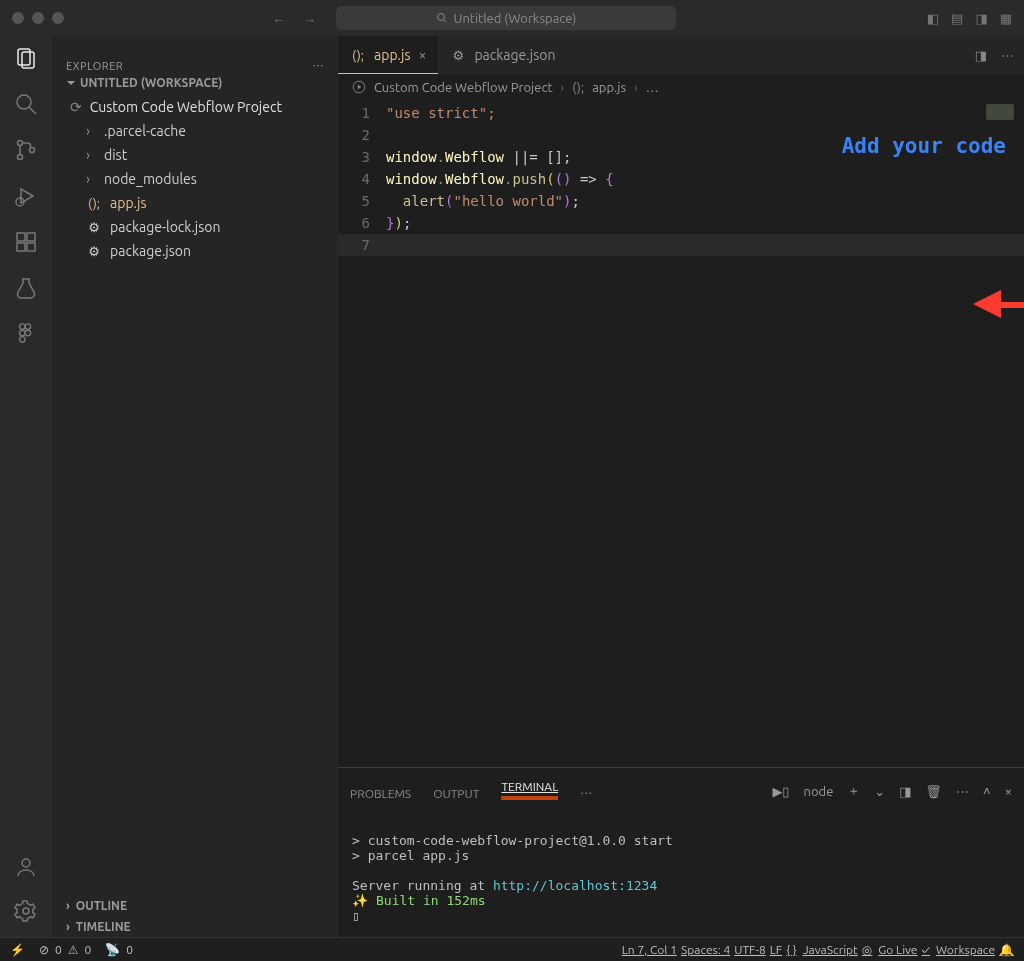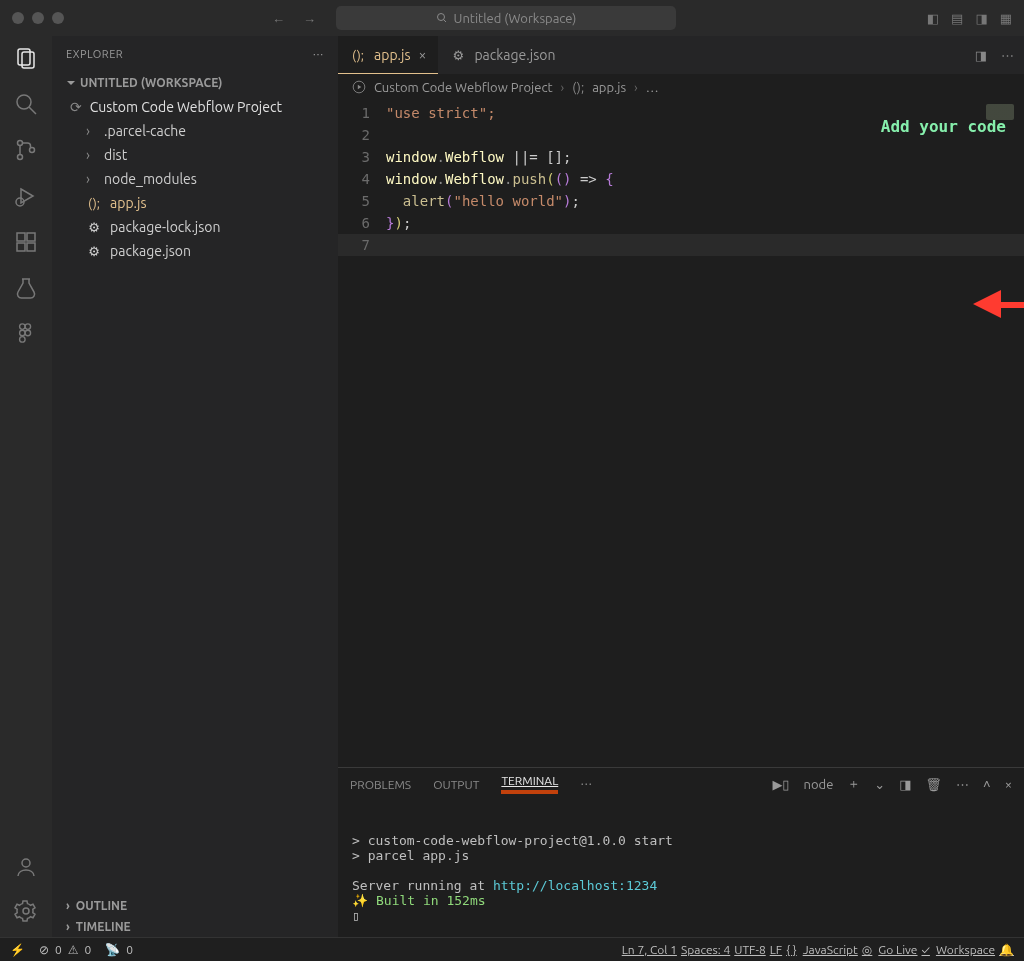--- a/index.html
+++ b/index.html
@@ -49,21 +49,21 @@
   .activitybar .ab-icon { color: #787878; font-size: 20px; cursor: pointer; }
   .activitybar .ab-icon.active { color: #e7e7e7; }
   .ab-bottom { margin-top: auto; padding-bottom: 14px; display:flex; flex-direction:column; gap:20px;}
   .sidebar {
     width: 286px;
     background: #252526;
     display:flex;
     flex-direction:column;
   }
   .sidebar-header {
-    height: 36px; display:flex; align-items:center; justify-content:space-between;
+    height: 36px; display:flex; align-items:flex-end; justify-content:space-between;
     padding:0 14px; color:#9a9a9a; font-size:11px; letter-spacing:.5px;
   }
   .workspace-title {
     padding: 4px 14px; color:#9a9a9a; font-size:12px; font-weight:600;
     display:flex; align-items:center; gap:4px;
   }
   .tree { padding: 2px 0; font-size:14px;}
   .tree-row {
     display:flex; align-items:center; gap:8px;
     padding: 3px 0 3px 18px; height:24px; cursor:pointer; color:#cfcfcf;
@@ -106,38 +106,38 @@
   .s-pale { color:#8a8a8a; }
   .s-prop { color:#fef9c3; }
   .s-func { color:#cbbf91;margin-top:13px; }
   .s-yellow { color:#d0cb75; }
   .s-purple { color:#b77bd8; }
   .minimap {
     position:absolute; top:4px; right:10px; width:28px; height:16px;
     background:linear-gradient(#9a8,#9a8); opacity:.3; border-radius:2px;
   }
   .callout {
-    position:absolute; top:16px; right:18px; color:#86efac; font-weight:700;
-    font-size:16px; line-height:1.35; text-align:left;
+    position:absolute; top:32px; right:18px; color:#3b82f6; font-weight:700;
+    font-size:21px; line-height:1.35; text-align:left;
   }
   .arrow {
     position:absolute; top:190px; left:635px; width:245px; height:28px;
   }
   .arrow-line { position:absolute; left:22px; right:0; top:12px; height:6px; background:#ff3b30; }
   .arrow-head {
     position:absolute; left:0; top:0;
     width:0;height:0;border-top:14px solid transparent;border-bottom:14px solid transparent;
     border-right:28px solid #ff3b30;
   }
   .panel {
     height:170px; border-top:1px solid #3a3a3a; display:flex; flex-direction:column;
     background:#1e1e1e;
   }
   .panel-tabs {
-    height:32px; display:flex; align-items:center; padding:0 12px; gap:22px; font-size:12px;
+    height:32px; display:flex; align-items:flex-end; padding:0 12px; gap:22px; font-size:12px;
     color:#8a8a8a;
   }
   .panel-tabs .ptab.active { color:#e7e7e7; border-bottom:4px solid #c2410c; padding-bottom:3px;text-decoration:underline;}
   .panel-right { margin-left:auto; display:flex; gap:14px; align-items:center; color:#9a9a9a; font-size:13px;}
   .term {
     flex:1; font-family:Menlo,Consolas,monospace; font-size:13px;
     padding:6px 14px; color:#bfbfbf; white-space:pre;margin-top:27px;
   }
   .term .cyan { color:#5cc9d6; }
   .term .green { color:#8fd87a; }

